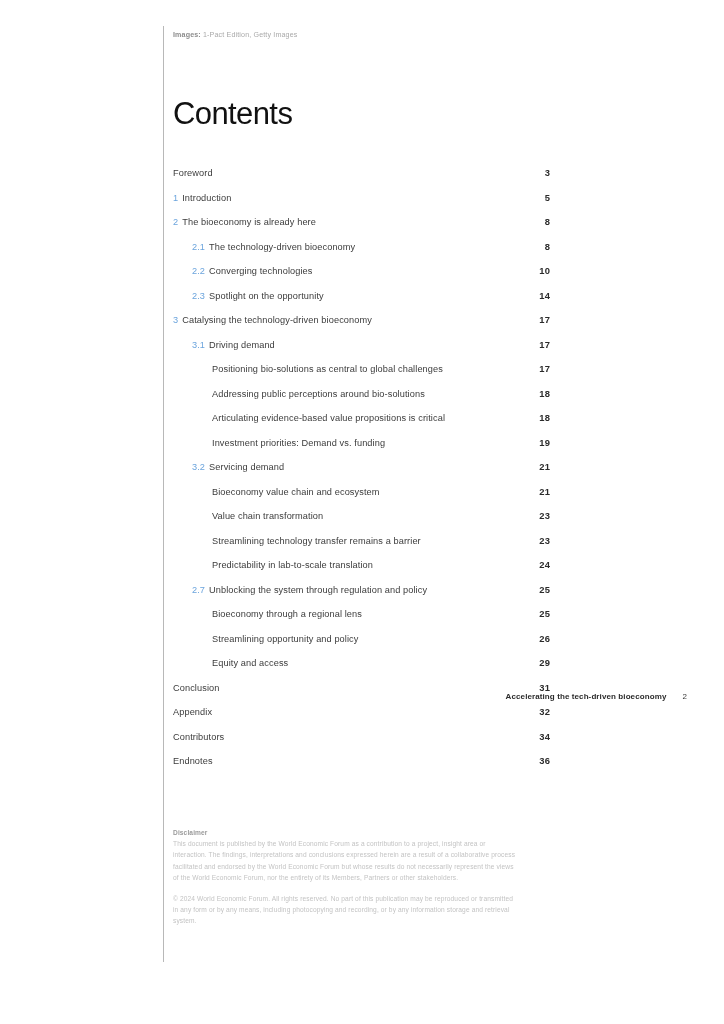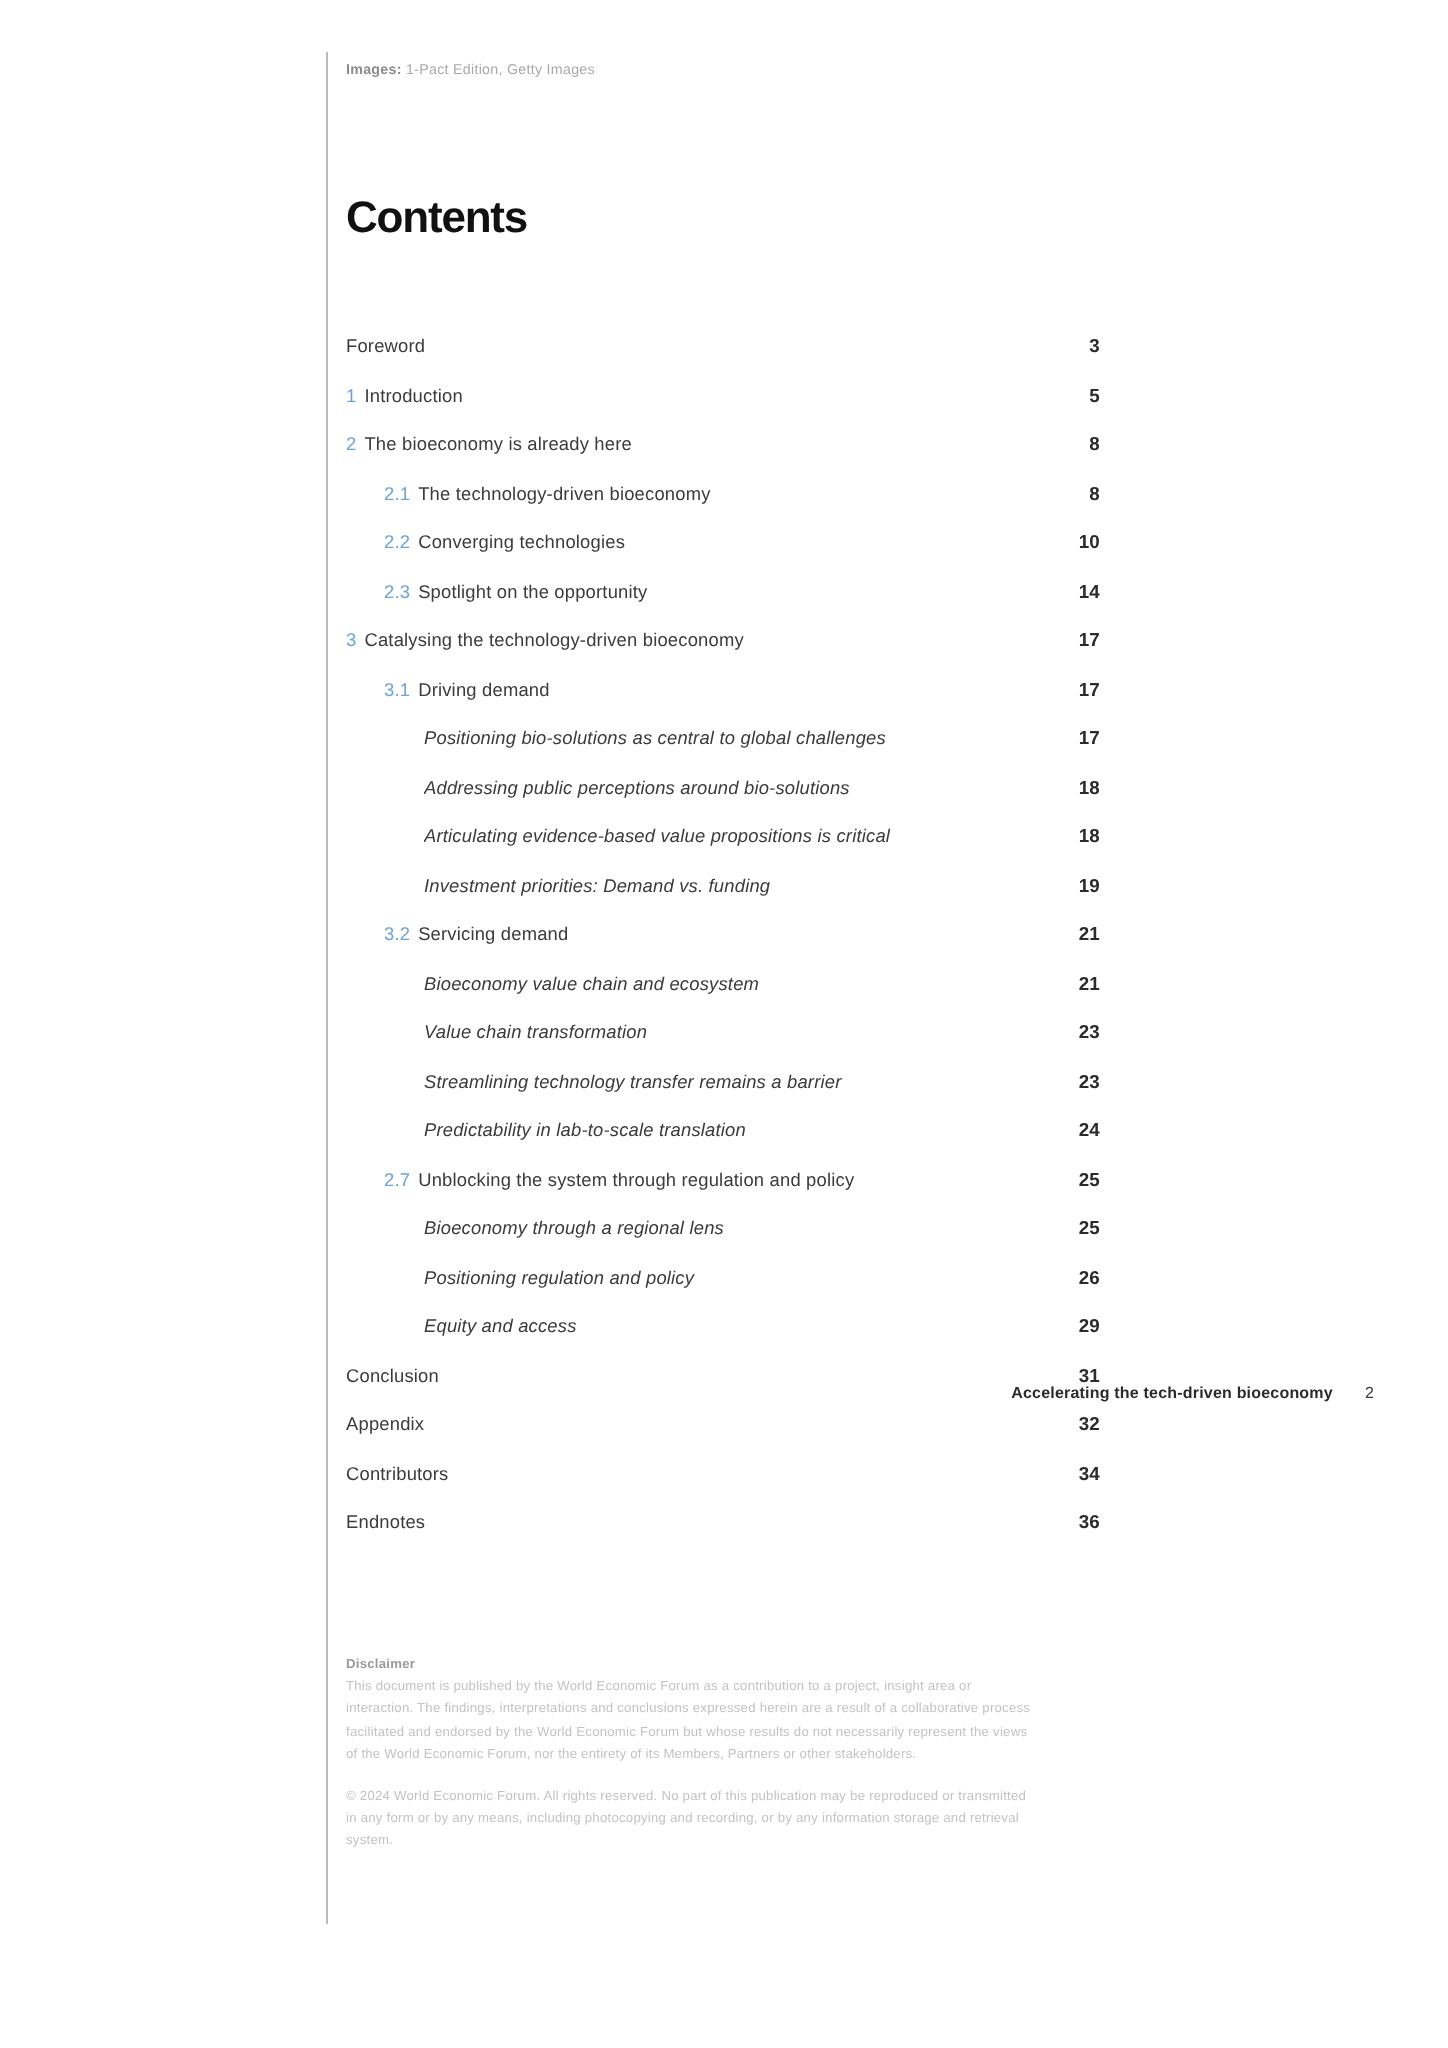--- a/index.html
+++ b/index.html
@@ -48,22 +48,22 @@
   .image-credit b {
     color: #8c8c8c;
     font-weight: 700;
   }
 
   
   .page-title {
     position: absolute;
     left: 173px;
     top: 98px;
-    font-size: 22px;
-    font-weight: 700;
+    font-size: 31px;
+    font-weight: 400;
     letter-spacing: -0.6px;
     color: #111111;
     line-height: 1;
   }
 
   
   .toc {
     position: absolute;
     left: 173px;
     top: 167px;
@@ -97,21 +97,21 @@
     font-weight: 700;
     color: #2b2b2b;
     font-size: 9.4px;
   }
 
   
   .lvl-1 { padding-left: 0px; }
   .lvl-2 { padding-left: 19px; }
   .lvl-3 { padding-left: 39px; }
 
-  .lvl-3 .label { color: #3b3b3b; font-style: italic; }
+  .lvl-3 .label { color: #3b3b3b; }
 
   
   .disclaimer {
     position: absolute;
     left: 173px;
     top: 827px;
     width: 345px;
     font-size: 6.6px;
     line-height: 11.2px;
     color: #c3c3c3;
@@ -224,21 +224,21 @@
       </div>
       <div class="toc-row lvl-2">
         <span class="label"><span class="num">2.7</span><span>Unblocking the system through regulation and policy</span></span>
         <span class="page">25</span>
       </div>
       <div class="toc-row lvl-3">
         <span class="label"><span>Bioeconomy through a regional lens</span></span>
         <span class="page">25</span>
       </div>
       <div class="toc-row lvl-3">
-        <span class="label"><span>Positioning regulation and policy</span></span>
+        <span class="label"><span>Streamlining opportunity and policy</span></span>
         <span class="page">26</span>
       </div>
       <div class="toc-row lvl-3">
         <span class="label"><span>Equity and access</span></span>
         <span class="page">29</span>
       </div>
       <div class="toc-row lvl-1">
         <span class="label"><span>Conclusion</span></span>
         <span class="page">31</span>
       </div>

